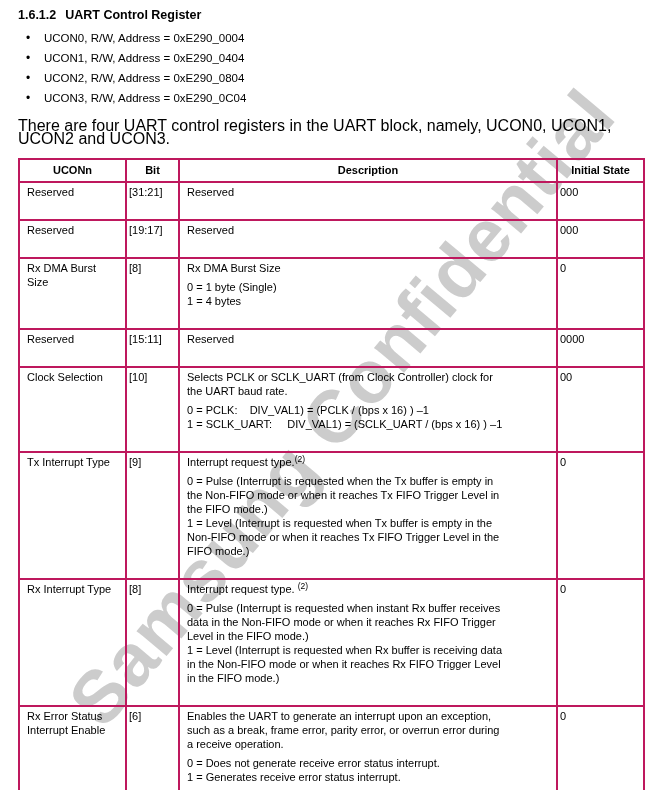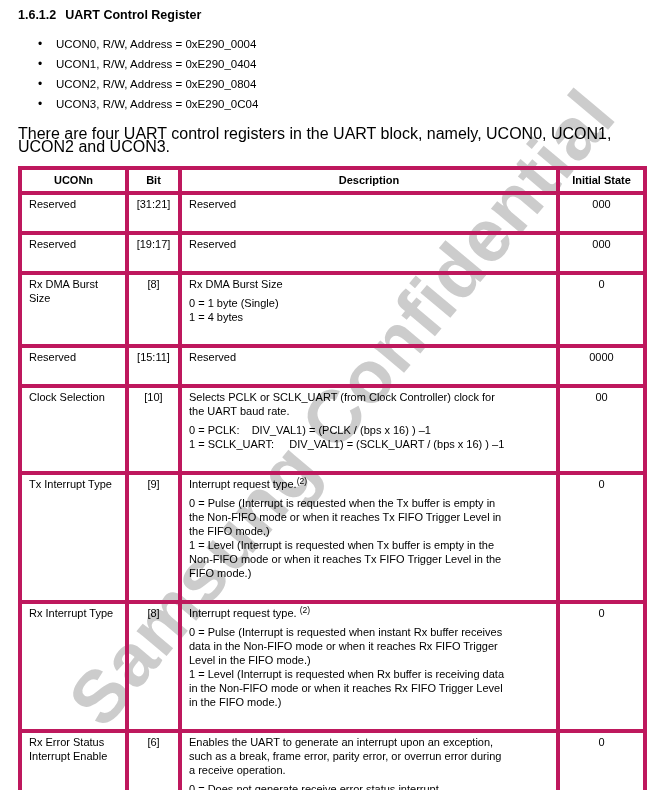--- a/index.html
+++ b/index.html
@@ -36,21 +36,21 @@
 
   .heading {
     margin: 0 0 10px 0;
     font-size: 12.5px;
     font-weight: 700;
     line-height: 14px;
     display: flex;
   }
   .heading .num { margin-right: 9px; }
 
-  ul.reg-list { margin: 16px; padding: 0; list-style: none; }
+  ul.reg-list { margin: 4px; padding: 0; list-style: none; }
   ul.reg-list li {
     position: relative;
     padding-left: 22px;
     font-size: 11.5px;
     line-height: 13px;
     margin-bottom: 7px;
   }
   ul.reg-list li::before {
     content: "\2022";
     position: absolute; left: 4px; top: 0;
@@ -63,36 +63,36 @@
     line-height: 13px;
   }
 
   table.reg-table {
     border-collapse: collapse;
     table-layout: fixed;
     width: 625px;
     border: 2px solid #000;
   }
   .reg-table th, .reg-table td {
-    border: 4px solid #be185d;
+    border: 2px solid #be185d;
     vertical-align: top;
     font-size: 11px;
   }
   .reg-table th {
     font-weight: 700;
     text-align: center;
     padding: 4px 2px;
     line-height: 13px;
   }
   .reg-table td {
     padding: 2px 6px 20px 7px;
     line-height: 14px;
     white-space: pre-wrap;
   }
-  .reg-table td.col-bit, .reg-table td.col-init { text-align: center; padding-left: 2px; padding-right: 2px; }
+  .reg-table td.col-bit, .reg-table td.col-init { text-align: left; padding-left: 2px; padding-right: 2px; }
   .col-desc .para + .para { margin-top: 5px; }
   sup { font-size: 8.5px; line-height: 0; vertical-align: 4px; }
 </style>
 </head>
 <body>
 
 <div class="page">
 
   <div class="watermark">Samsung Confidential</div>
 

